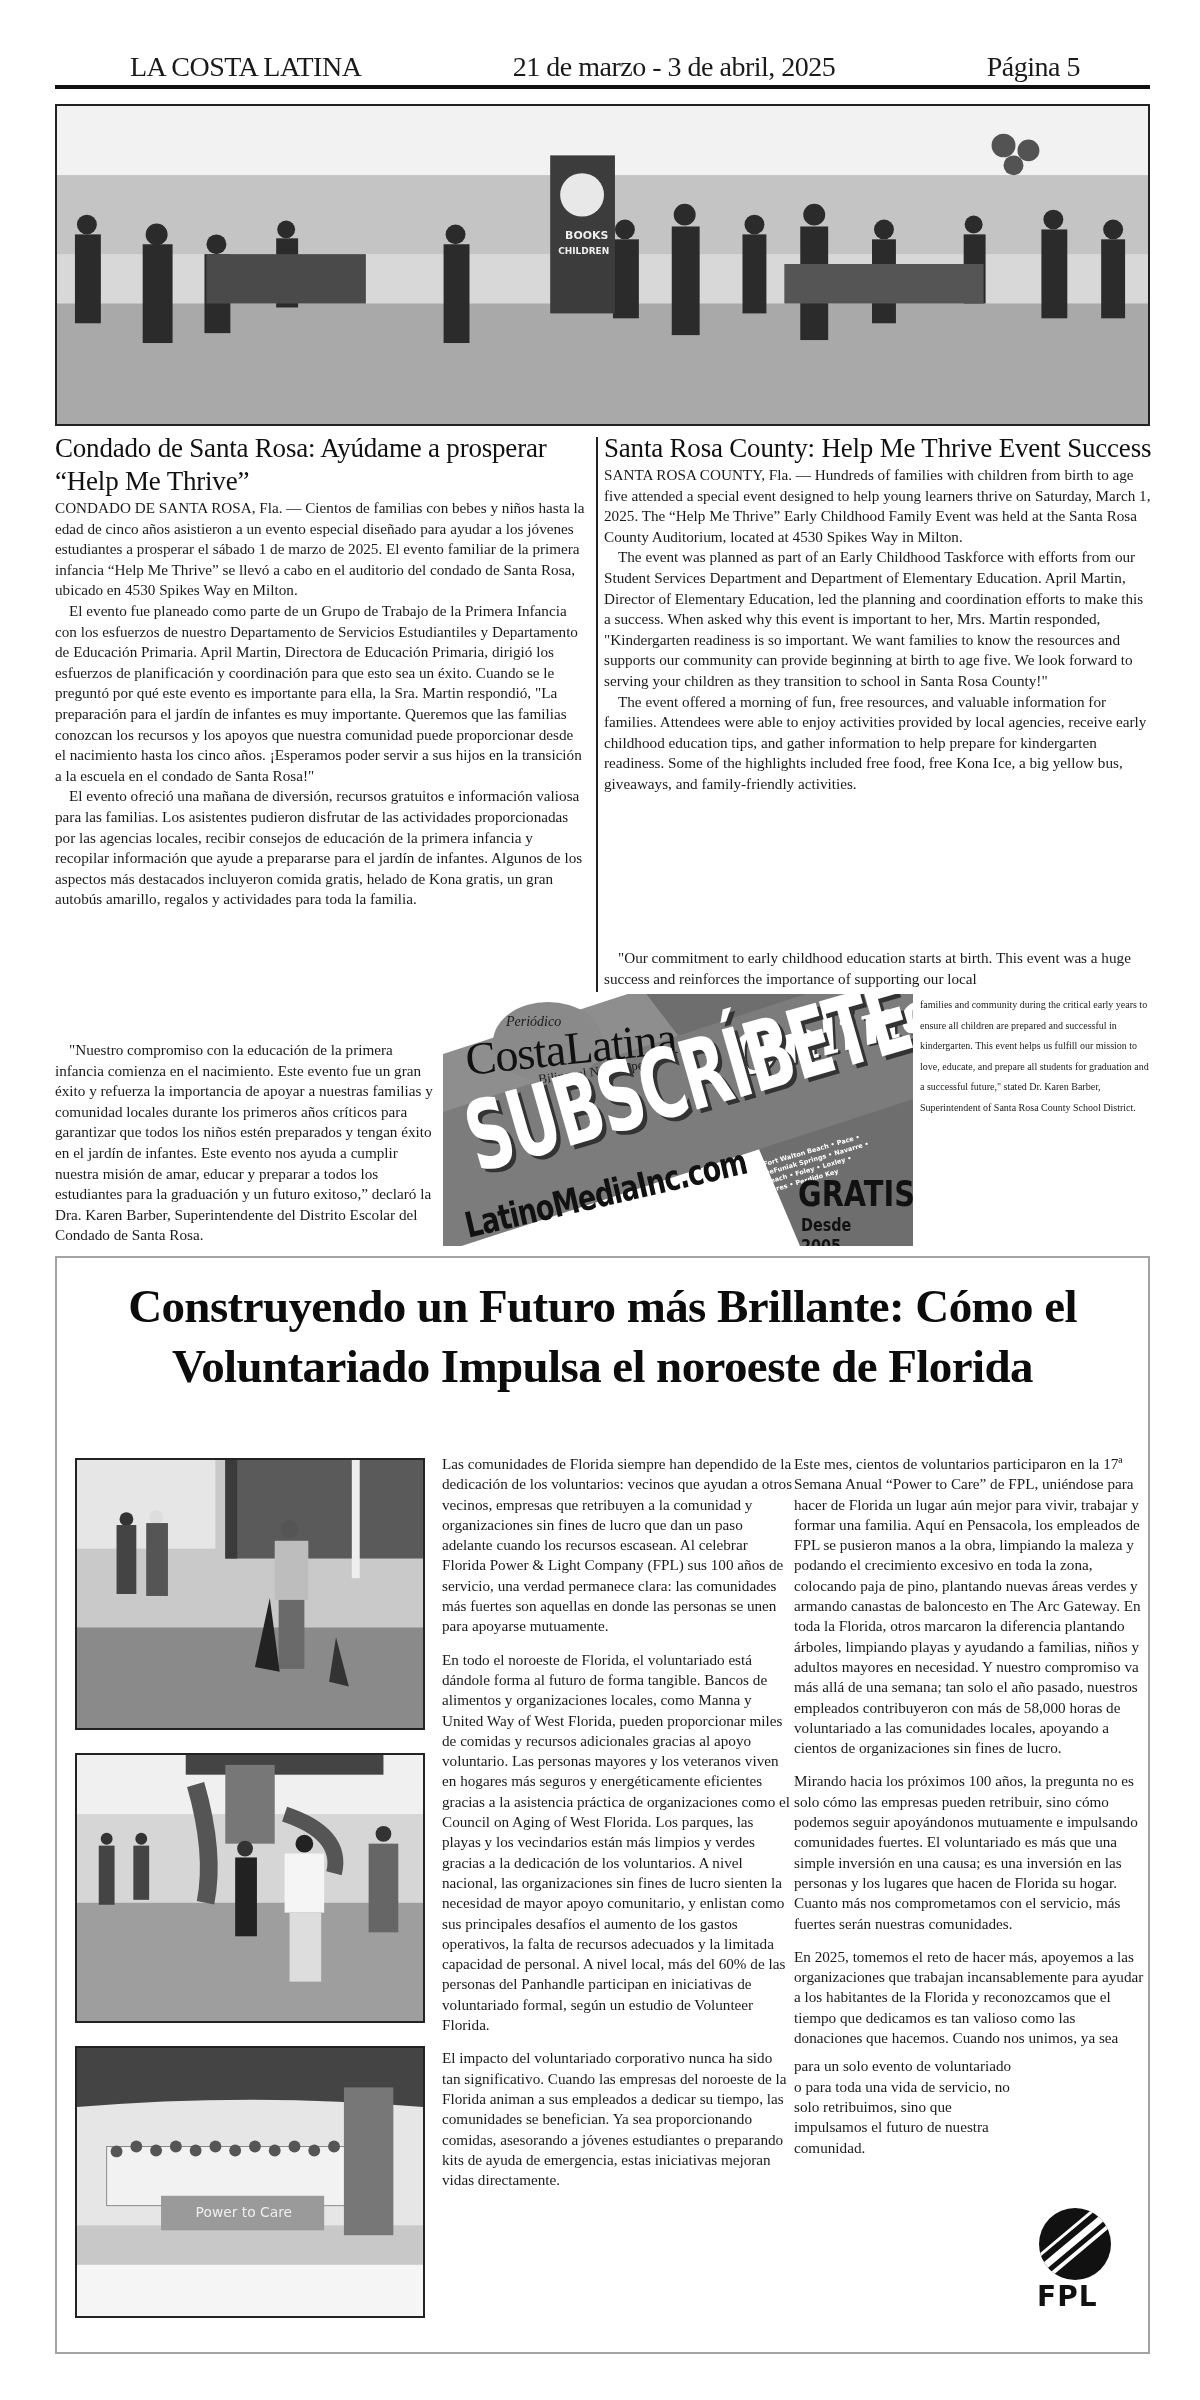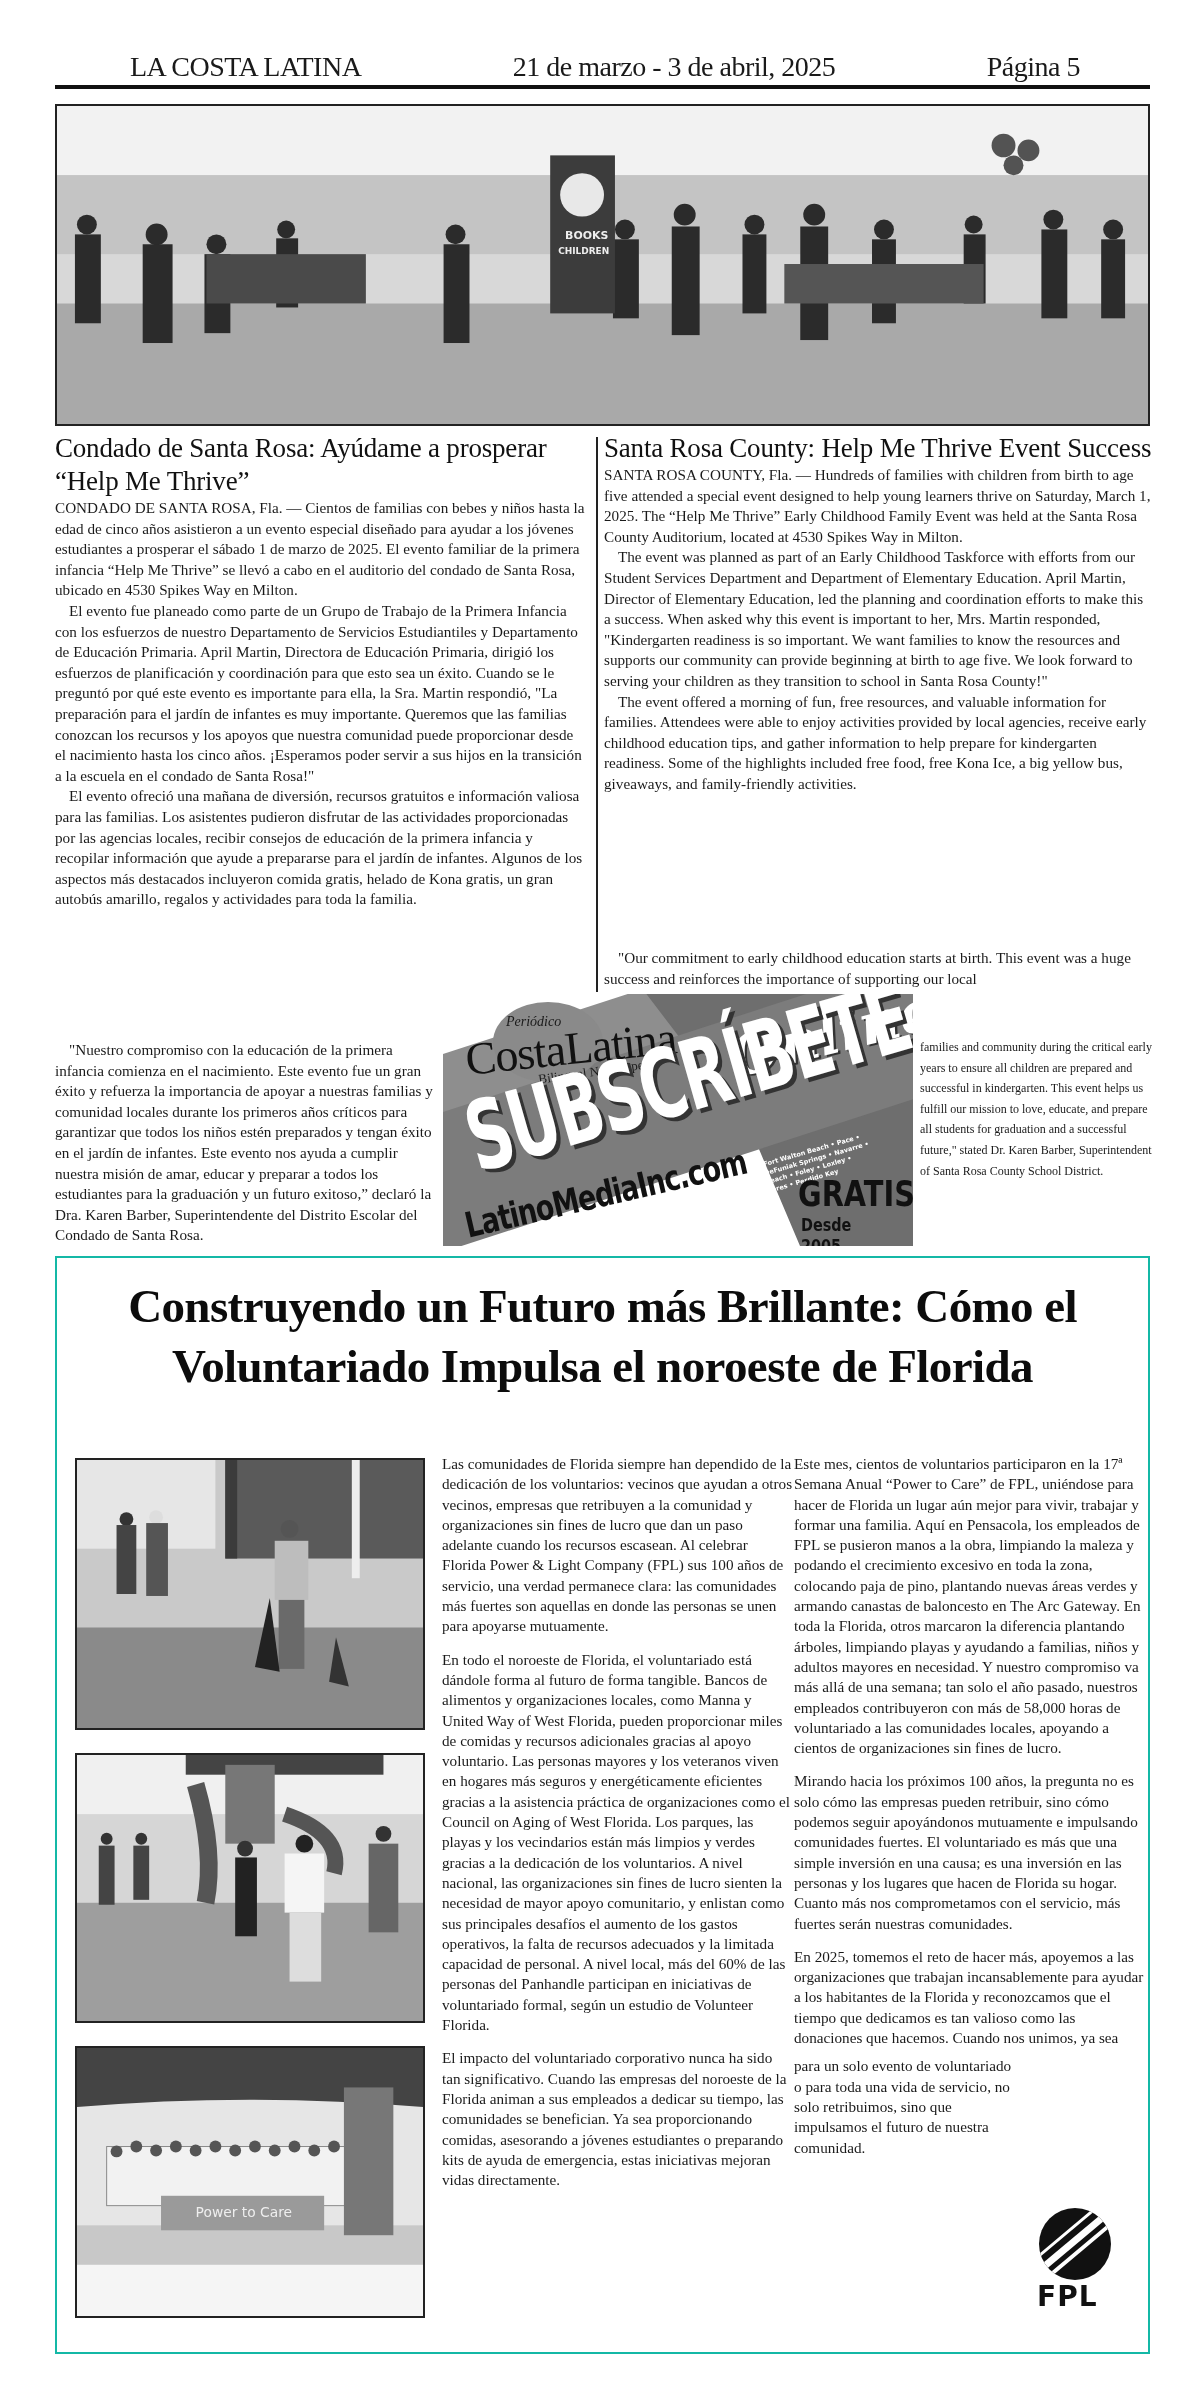--- a/index.html
+++ b/index.html
@@ -24,40 +24,40 @@
   .art p { text-indent: 14px; }
   .art p.lead { text-indent: 0; }
   .art-es { left: 55px; top: 432px; width: 532px; }
   .art-en { left: 604px; top: 432px; width: 548px; }
   .col-divider { position: absolute; left: 596px; top: 437px; width: 2px; height: 555px; background: #222; }
 
   .es-tail { position: absolute; left: 55px; top: 1040px; width: 385px; font-size: 15.2px; line-height: 20.6px; }
   .es-tail p { text-indent: 14px; }
   .en-tail { position: absolute; left: 604px; top: 948px; width: 548px; font-size: 15.2px; line-height: 20.6px; }
   .en-tail p { text-indent: 14px; }
-  .en-side { position: absolute; left: 920px; top: 1037px; width: 235px; font-size: 12px; line-height: 20.6px; }
+  .en-side { position: absolute; left: 920px; top: 995px; width: 235px; font-size: 10px; line-height: 20.6px; }
 
   
   .ad { position: absolute; left: 443px; top: 994px; width: 470px; height: 252px; background: #ffffff; overflow: hidden; }
   .ad .band-top { position: absolute; left: 165px; top: 0; width: 320px; height: 252px; background: #6e6e6e; clip-path: polygon(12% 0, 100% 0, 100% 100%, 60% 100%, 45% 55%); }
   .ad .band { position: absolute; left: 0; top: 118px; width: 500px; height: 140px; background: #7c7c7c; transform: skewY(-18deg); transform-origin: left top; }
   .ad .band2 { position: absolute; left: 0; top: 60px; width: 480px; height: 70px; background: #8e8e8e; transform: skewY(-18deg); transform-origin: left top; }
   .ad .logo-circle { position: absolute; left: 50px; top: 8px; width: 110px; height: 80px; border-radius: 50%; background: #8a8a8a; }
   .ad .periodico { position: absolute; left: 24px; top: 20px; font-style: italic; font-size: 14px; margin-left: 39px; }
   .ad .costa { position: absolute; left: 22px; top: 30px; font-size: 46px; line-height: 50px; letter-spacing: -1px; transform: rotate(-6deg); color: #111; }
   .ad .bilingual { position: absolute; left: 95px; top: 70px; font-size: 13px; transform: rotate(-8deg); }
   .ad .online { position: absolute; left: 285px; top: 6px; font-size: 56px; font-style: italic; font-weight: bold; color: #fff; transform: rotate(-14deg); font-family: "DejaVu Serif", serif; text-shadow: 2px 2px 0 #333; }
   .ad .subscribe { position: absolute; left: 10px; top: 92px; font-family: "DejaVu Sans", sans-serif; font-weight: bold; font-size: 62px; color: #fff; transform: rotate(-16deg) scaleY(1.55); transform-origin: left top; letter-spacing: -2px; text-shadow: 3px 3px 0 #333; white-space: nowrap; }
   .ad .cities { position: absolute; left: 245px; top: 160px; width: 200px; font-family: "DejaVu Sans", sans-serif; font-size: 6.5px; font-weight: bold; color: #fff; transform: rotate(-16deg); line-height: 9px; }
   .ad .url { position: absolute; left: 18px; top: 212px; font-family: "DejaVu Sans", sans-serif; font-weight: bold; font-size: 27px; color: #111; transform: rotate(-13deg) scaleY(1.3); transform-origin: left top; letter-spacing: -1px; white-space: nowrap; }
   .ad .gratis { position: absolute; left: 355px; top: 182px; font-family: "DejaVu Sans", sans-serif; font-weight: bold; font-size: 36px; line-height: 36px; color: #111; transform: scaleX(0.8); transform-origin: left top; }
   .ad .desde { position: absolute; left: 358px; top: 220px; font-family: "DejaVu Sans", sans-serif; font-weight: bold; font-size: 18px; color: #111; transform: scaleX(0.8); transform-origin: left top; }
 
   
-  .feature { position: absolute; left: 55px; top: 1256px; width: 1095px; height: 1098px; border: 2px solid #14b8a6; }
+  .feature { position: absolute; left: 55px; top: 1256px; width: 1095px; height: 1098px; border: 2px solid #a3a3a3; }
   .feature h1 { position: absolute; left: 0; top: 18px; width: 100%; text-align: center; font-family: "Liberation Serif", serif; font-weight: bold; font-size: 47px; line-height: 60px; letter-spacing: -0.6px; color: #0c0c0c; }
   .feature .byline { position: absolute; left: 0; top: 142px; width: 100%; text-align: center; font-style: italic; font-size: 19px; color: #222; }
   .f-photo { position: absolute; left: 18px; width: 350px; border: 2px solid #222; background: #fca5a5; }
   .f-photo.p1 { top: 200px; height: 272px; }
   .f-photo.p2 { top: 495px; height: 270px; }
   .f-photo.p3 { top: 788px; height: 272px; }
   .f-col { position: absolute; top: 196px; width: 352px; font-size: 15.2px; line-height: 20.3px; color: #1a1a1a; }
   .f-col p { margin-bottom: 13px; }
   .f-col.c2 { left: 385px; }
   .f-col.c3 { left: 737px; }

